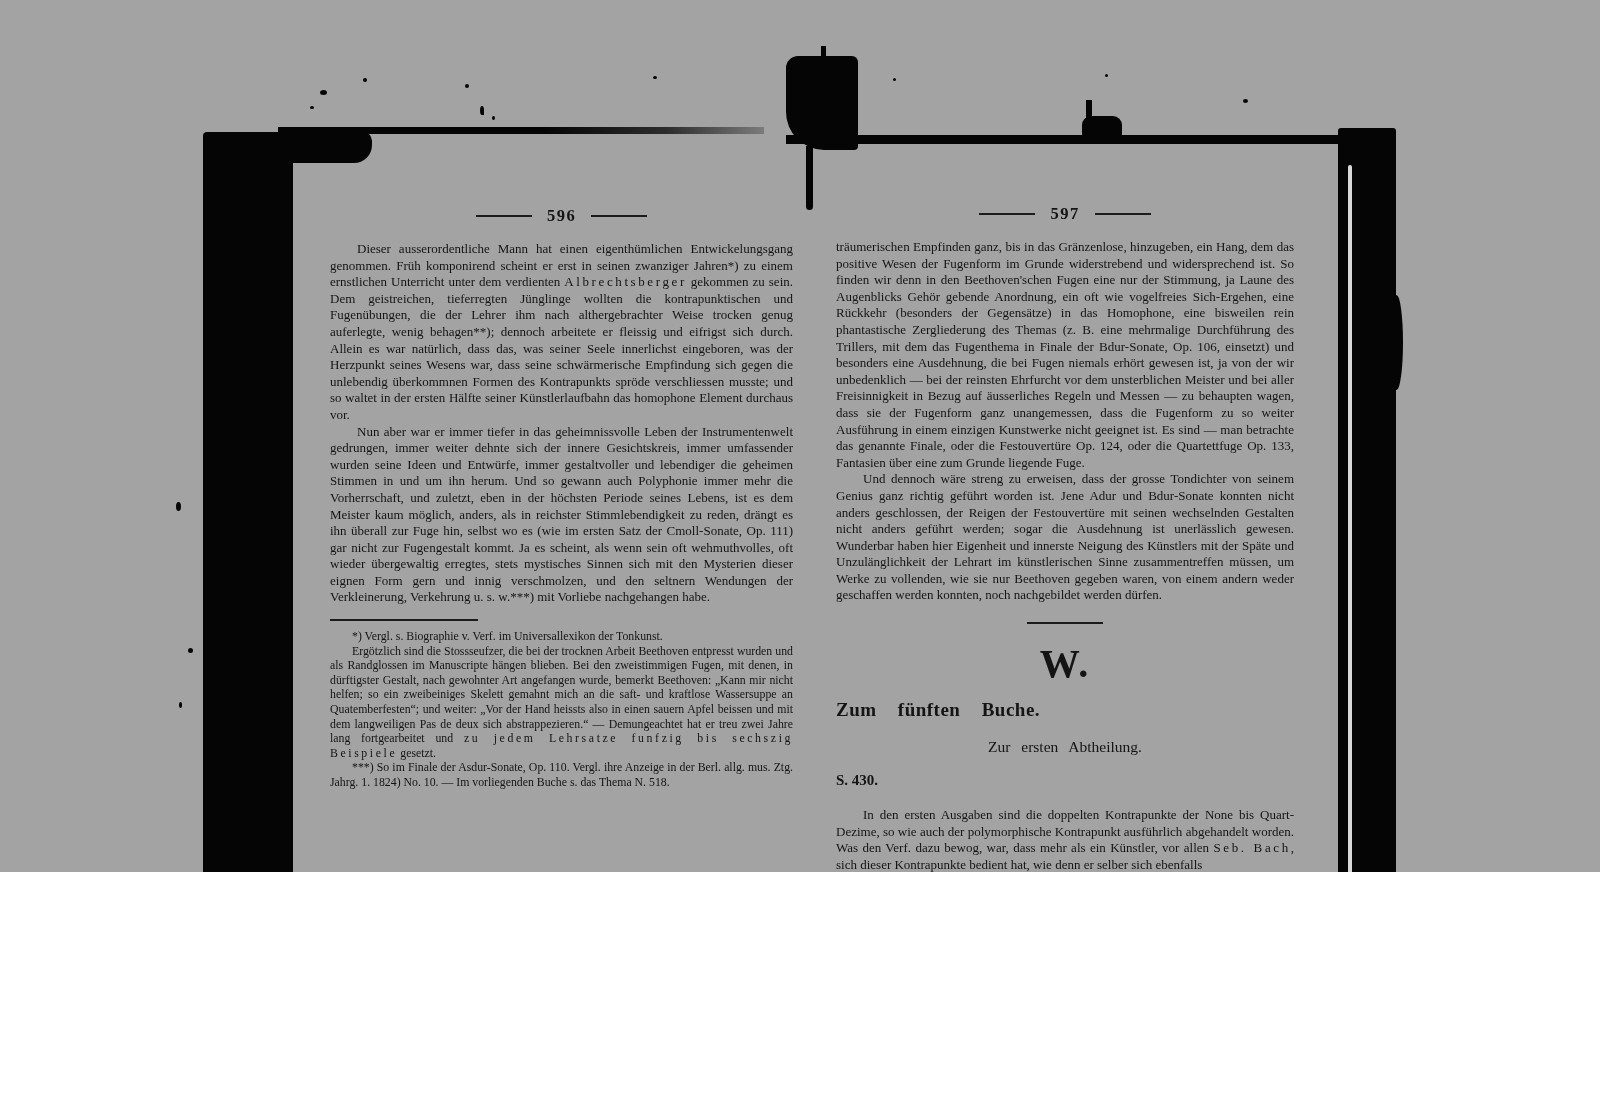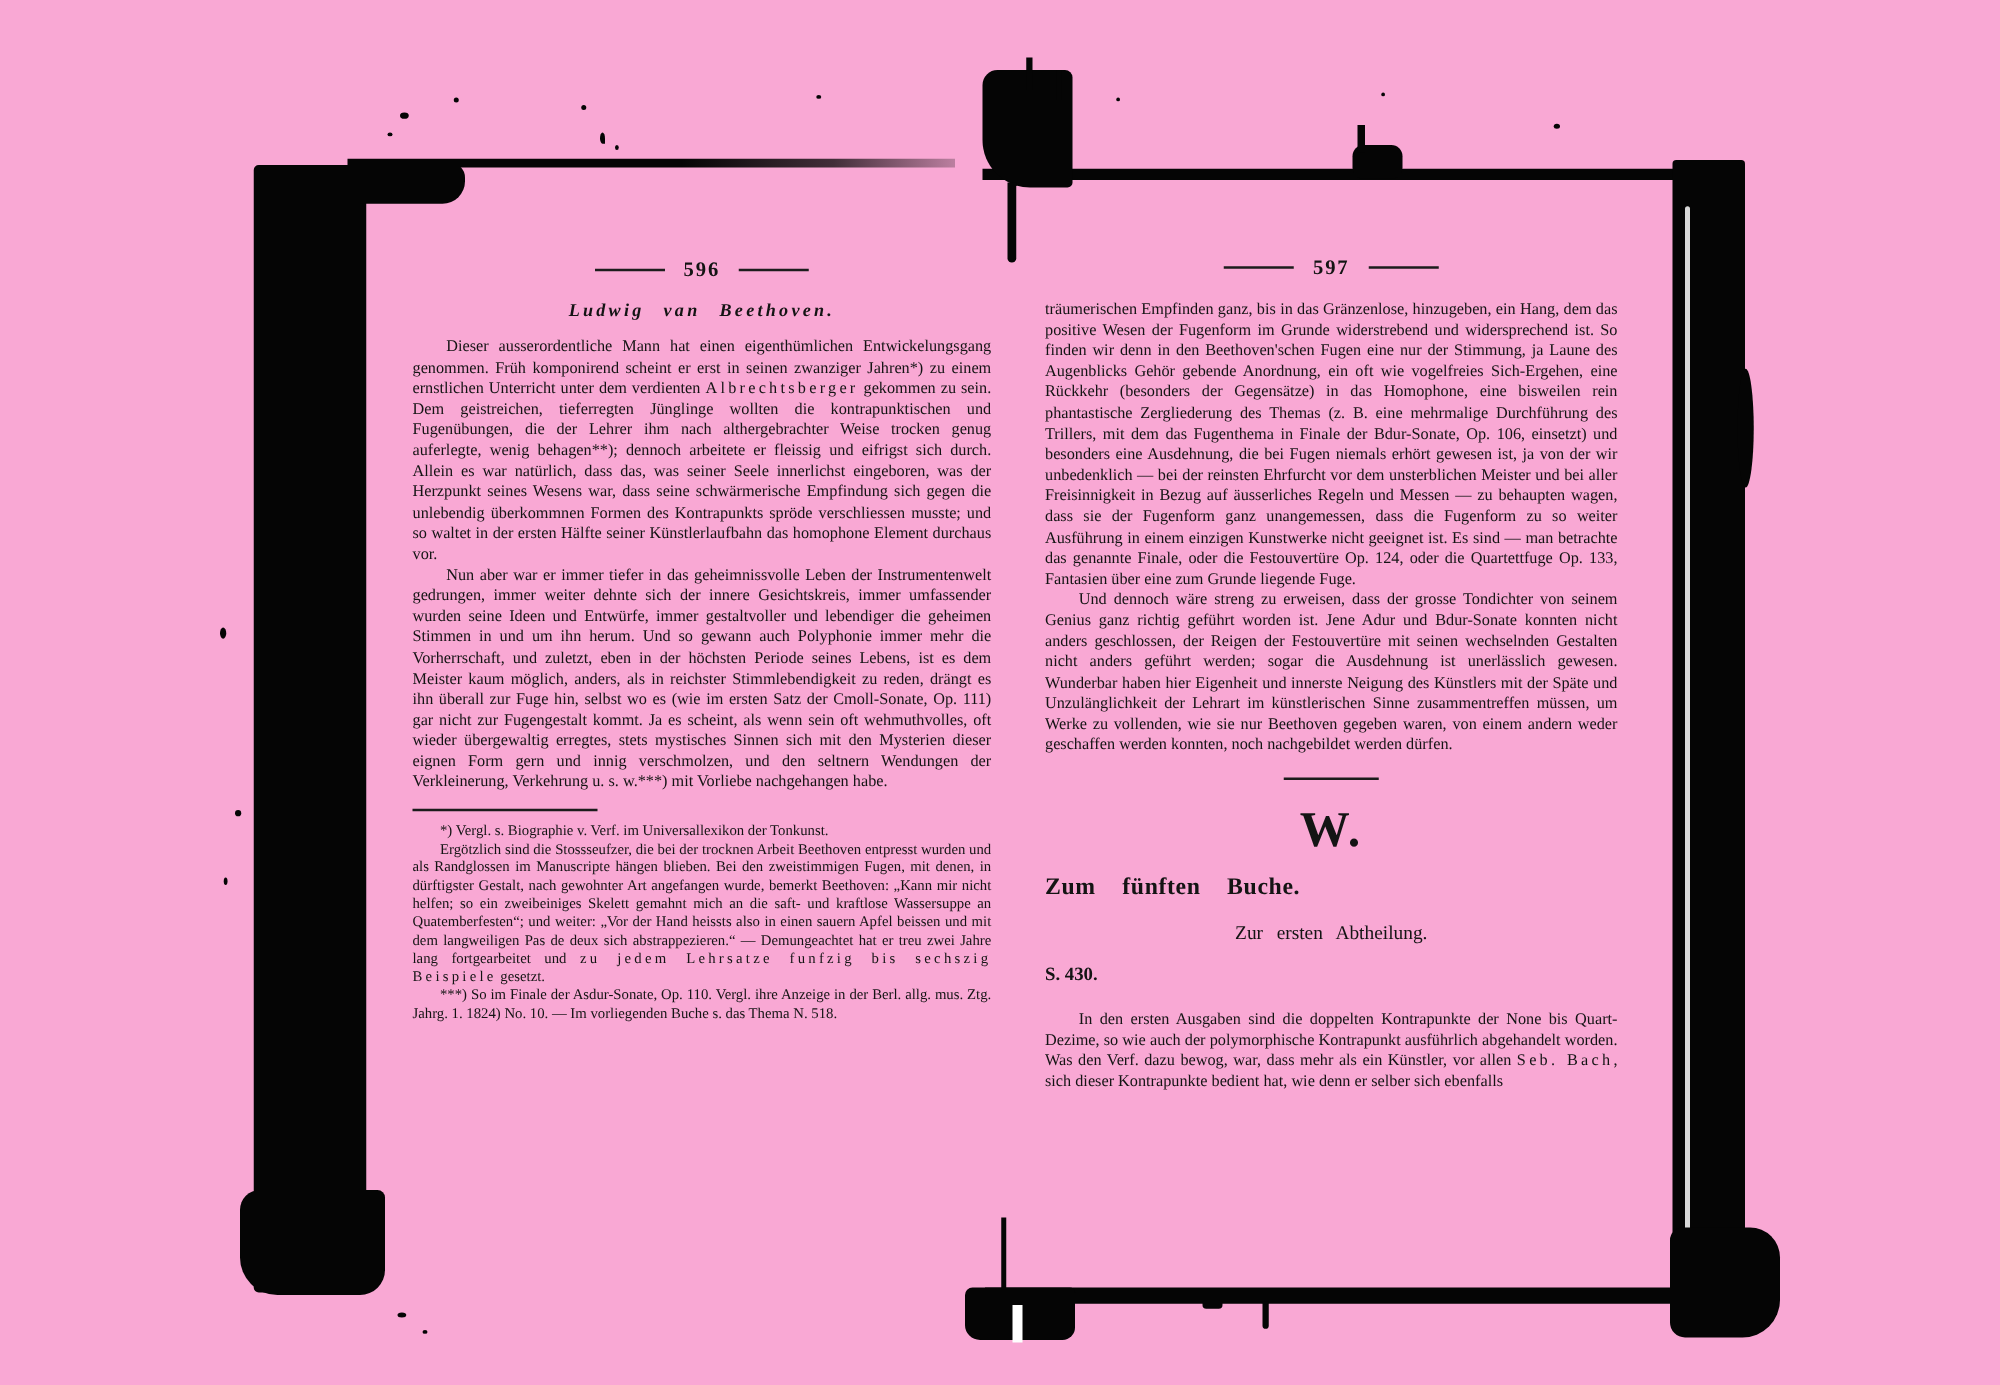--- a/index.html
+++ b/index.html
@@ -1,16 +1,16 @@
 <!DOCTYPE html>
 <html><head>
 <meta charset="utf-8">
 <style>
   html,body{margin:0;padding:0;background:#ffffff;}
-  #stage{position:relative;width:1600px;height:1108px;background:#f9a8d4;overflow:hidden;
+  #stage{position:relative;width:1600px;height:872px;background:#a3a3a3;overflow:hidden;
          font-family:"Liberation Serif","DejaVu Serif",serif;color:#141414;}
 
   
   .ink{position:absolute;background:#050505;}
   .white{position:absolute;background:#ffffff;}
   .fadeR{background:linear-gradient(to right,#050505 55%,rgba(5,5,5,.75) 80%,rgba(5,5,5,.25));}
 
   
   .col{position:absolute;}
   .col-left{left:330px;top:206px;width:463px;}
@@ -86,21 +86,20 @@
     <div class="ink" style="left:338px;top:1064px;width:4px;height:3px;border-radius:50%;"></div>
   </div>
 
   <div class="col col-left">
     <div class="pagenum-row">
       <span class="pn-rule"></span>
       <span class="pn">596</span>
       <span class="pn-rule"></span>
     </div>
 
-    <h3 class="title">Ludwig van Beethoven.</h3>
 
     <p class="bt indent"><span>Dieser ausserordentliche Mann hat einen eigenthümlichen Entwickelungsgang genommen.  Früh komponirend scheint er erst in seinen zwanziger Jahren*) zu einem ernstlichen Unterricht unter dem verdienten </span><span class="sp">Albrechtsberger</span><span> gekommen zu sein.  Dem geistreichen, tieferregten Jünglinge wollten die kontrapunktischen und Fugenübungen, die der Lehrer ihm nach althergebrachter Weise trocken genug auferlegte, wenig behagen**); dennoch arbeitete er fleissig und eifrigst sich durch.  Allein es war natürlich, dass das, was seiner Seele innerlichst eingeboren, was der Herzpunkt seines Wesens war, dass seine schwärmerische Empfindung sich gegen die unlebendig überkommnen Formen des Kontrapunkts spröde verschliessen musste; und so waltet in der ersten Hälfte seiner Künstlerlaufbahn das homophone Element durchaus vor.</span></p>
 
     <p class="bt indent"><span>Nun aber war er immer tiefer in das geheimnissvolle Leben der Instrumentenwelt gedrungen, immer weiter dehnte sich der innere Gesichtskreis, immer umfassender wurden seine Ideen und Entwürfe, immer gestaltvoller und lebendiger die geheimen Stimmen in und um ihn herum.  Und so gewann auch Polyphonie immer mehr die Vorherrschaft, und zuletzt, eben in der höchsten Periode seines Lebens, ist es dem Meister kaum möglich, anders, als in reichster Stimmlebendigkeit zu reden, drängt es ihn überall zur Fuge hin, selbst wo es (wie im ersten Satz der Cmoll-Sonate, Op. 111) gar nicht zur Fugengestalt kommt.  Ja es scheint, als wenn sein oft wehmuthvolles, oft wieder übergewaltig erregtes, stets mystisches Sinnen sich mit den Mysterien dieser eignen Form gern und innig verschmolzen, und den seltnern Wendungen der Verkleinerung, Verkehrung u. s. w.***) mit Vorliebe nachgehangen habe.</span><span class="sp"></span><span></span></p>
 
 
     <div class="fn-rule"></div>
 
     <p class="fn"><span>*) Vergl. s. Biographie v. Verf. im Universallexikon der Tonkunst.</span><span class="sp"></span><span></span></p>
 

